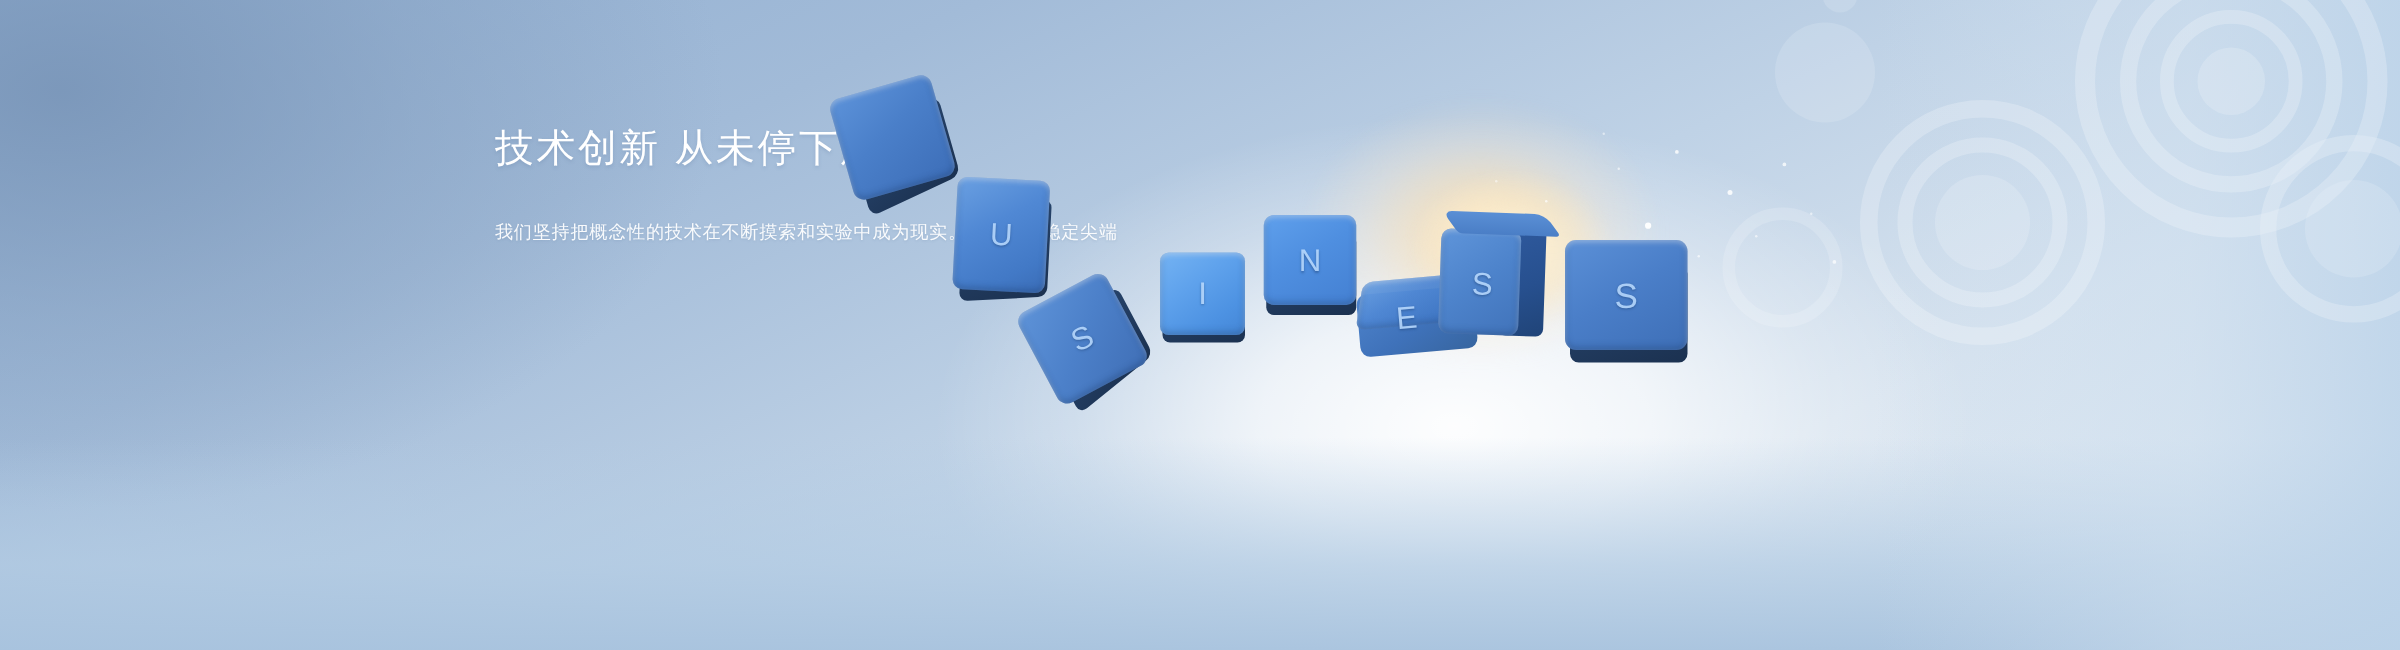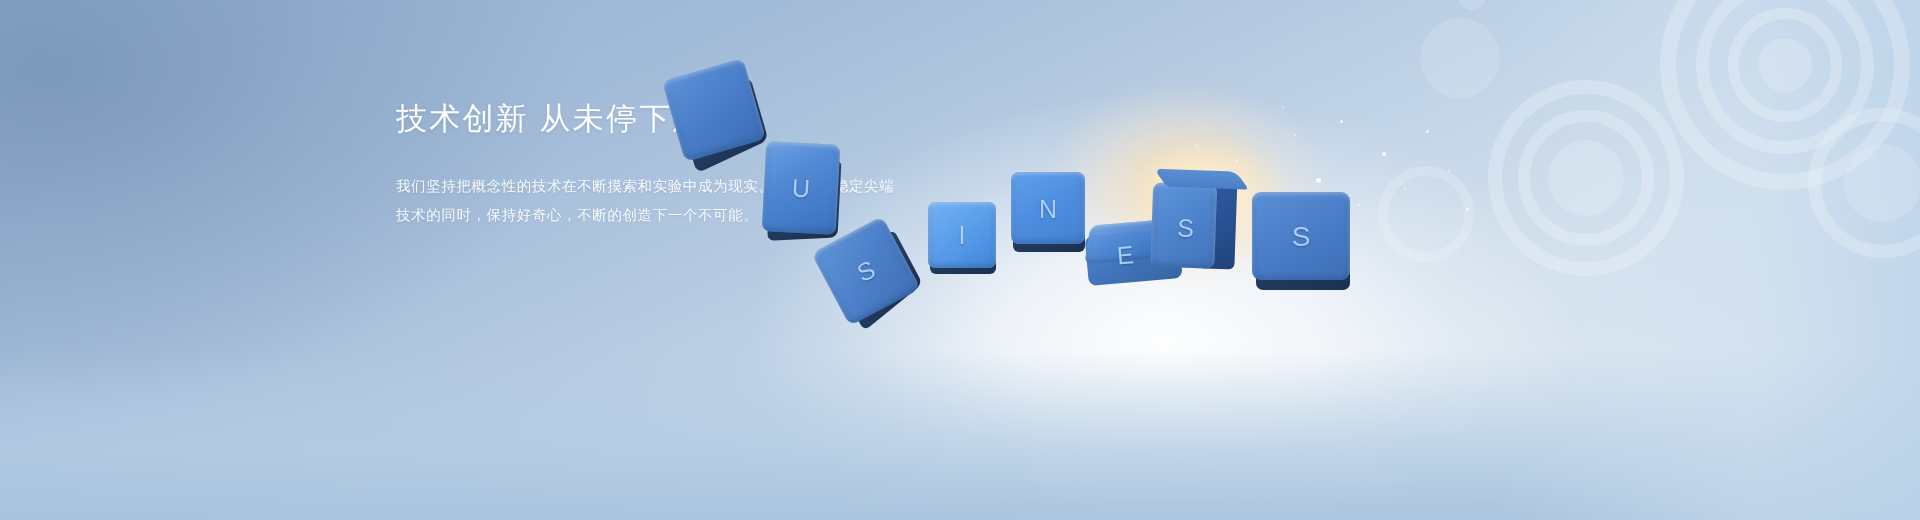--- a/index.html
+++ b/index.html
@@ -153,21 +153,20 @@
     <div class="sp" style="left:258px; top:70px;  width:2px; height:2px; opacity:.55;"></div>
     <div class="sp" style="left:276px; top:108px; width:3px; height:3px; opacity:.7;"></div>
     <div class="sp" style="left:6px;   top:44px;  width:2px; height:2px; opacity:.5;"></div>
     <div class="sp" style="left:92px;  top:6px;   width:2px; height:2px; opacity:.5;"></div>
   </div>
 
   <div class="copy">
     <div class="headline">技术创新  从未停下脚步</div>
     <div class="para">
       <div class="para-line">我们坚持把概念性的技术在不断摸索和实验中成为现实。追求应用稳定尖端</div>
-      <div class="para-line">技术的同时，保持好奇心，不断的创造下一个不可能。</div>
     </div>
   </div>
 
   <div class="keys">
 
     <div class="key" style="left:672px; top:68px; width:84px; height:84px; transform:rotate(-16deg);">
       <div class="kc">
         <div class="face-side dark" style="left:8px; top:26px; width:78px; height:66px; transform:skewY(-9deg); border-radius:8px;"></div>
         <div class="face-top" style="inset:0; background:linear-gradient(150deg,#5c92d9 0%,#4a7fc9 45%,#3d6eb8 100%);"></div>
         <div class="glyph"></div>

